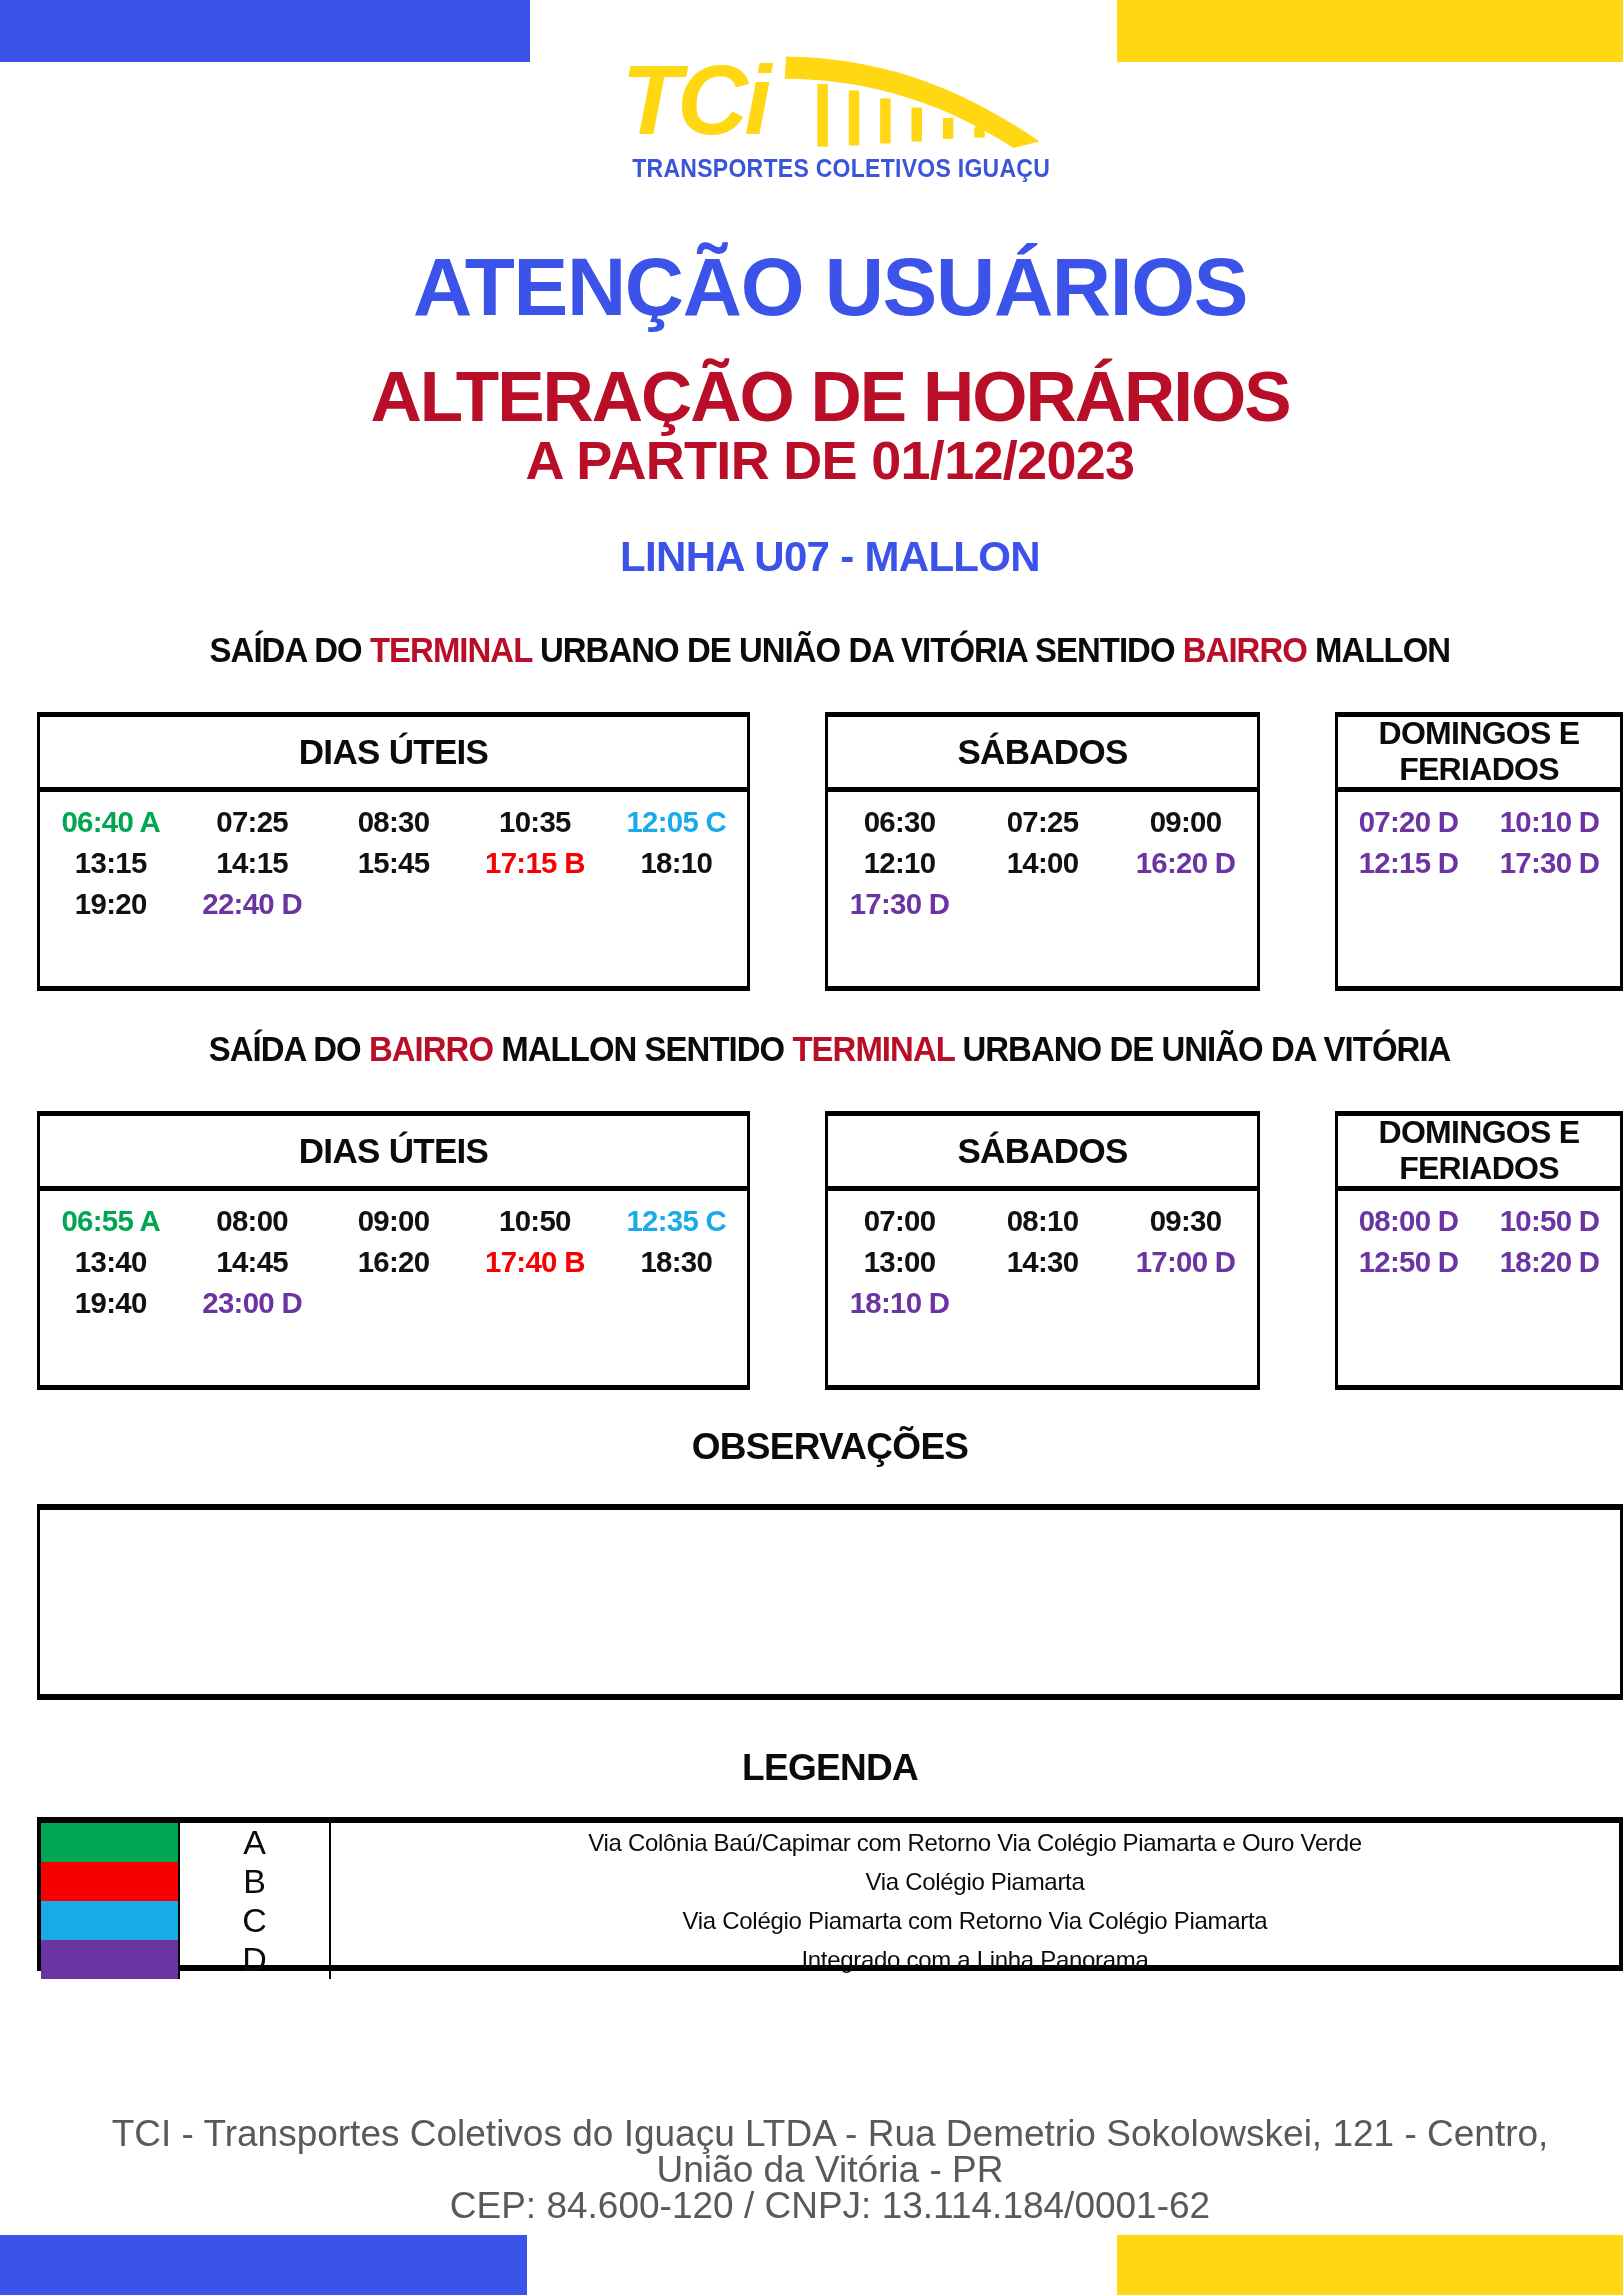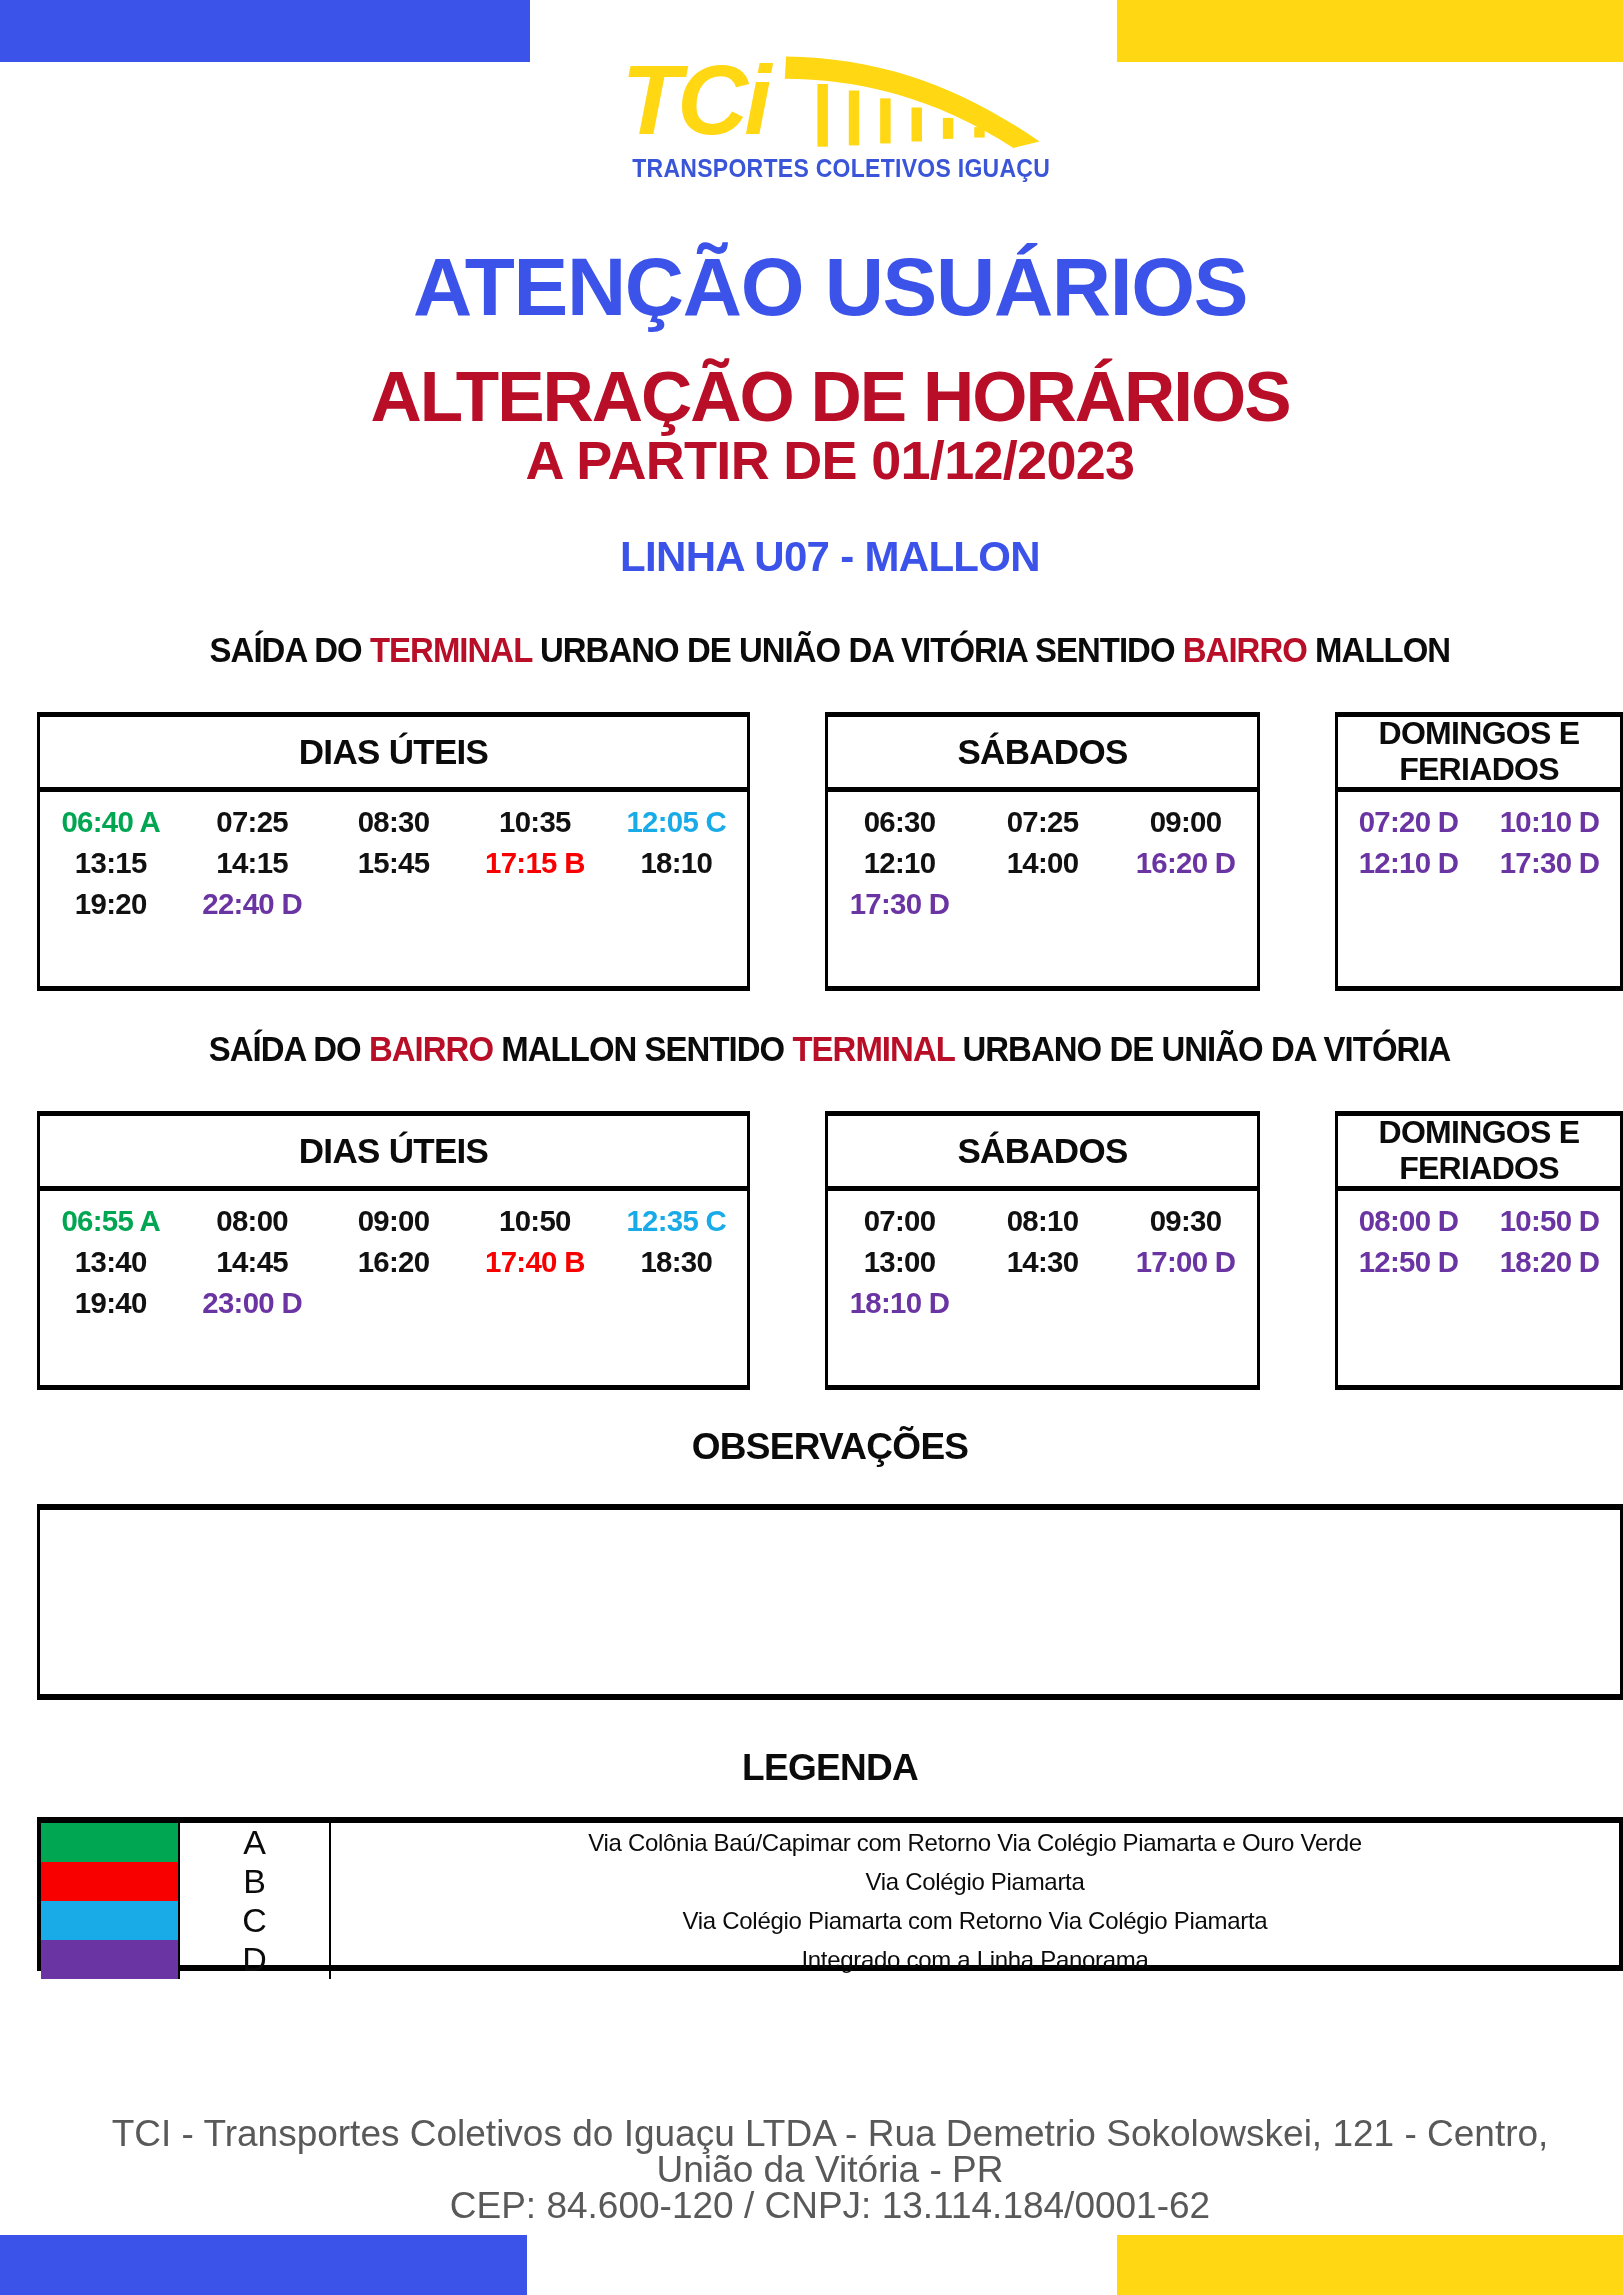--- a/index.html
+++ b/index.html
@@ -162,21 +162,21 @@
               <div class="time-cell" style="color: rgb(17, 17, 17);">14:00</div>
               <div class="time-cell" style="color: rgb(107, 52, 163);">16:20 D</div>
               <div class="time-cell" style="color: rgb(107, 52, 163);">17:30 D</div>
             </div>
         </div>
         <div class="schedule-table t-narrow" style="--cols:2">
           <div class="table-title">DOMINGOS E FERIADOS</div>
           <div class="table-times">
               <div class="time-cell" style="color: rgb(107, 52, 163);">07:20 D</div>
               <div class="time-cell" style="color: rgb(107, 52, 163);">10:10 D</div>
-              <div class="time-cell" style="color: rgb(107, 52, 163);">12:10 D</div>
+              <div class="time-cell" style="color: rgb(107, 52, 163);">12:15 D</div>
               <div class="time-cell" style="color: rgb(107, 52, 163);">17:30 D</div>
             </div>
         </div>
       </div>
     </section>
 
     <section class="timetable-section section-2">
       <div class="section-heading">
         <span class="heading-inner"><span style="color: rgb(11, 11, 11);">SAÍDA DO </span><span style="color: rgb(185, 14, 40);">BAIRRO</span><span style="color: rgb(11, 11, 11);"> MALLON SENTIDO </span><span style="color: rgb(185, 14, 40);">TERMINAL</span><span style="color: rgb(11, 11, 11);"> URBANO DE UNIÃO DA VITÓRIA</span></span>
       </div>

